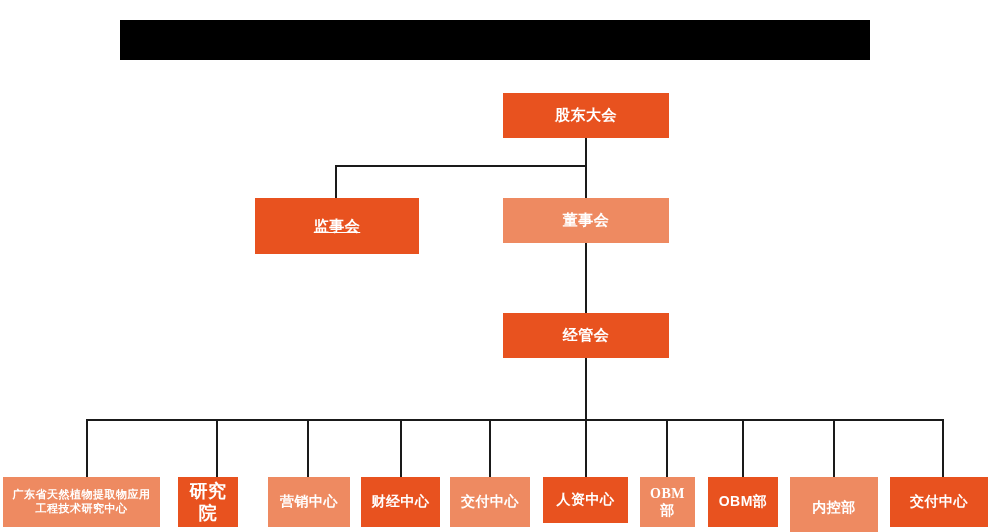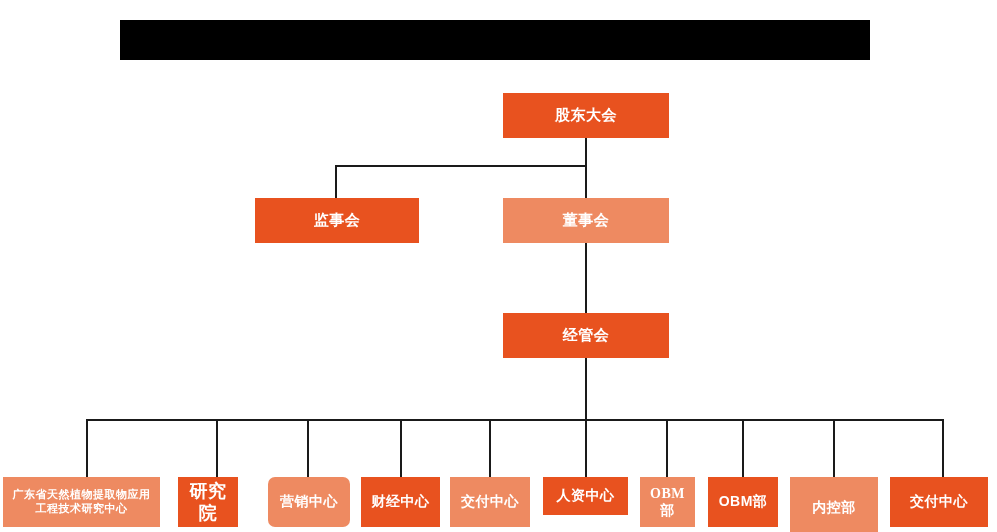--- a/index.html
+++ b/index.html
@@ -62,21 +62,21 @@
   <div class="node primary" style="left:503px; top:93px; width:166px; height:45px; font-size:15px;">股东大会</div>
 
   <div class="connector v" style="left:585px; top:138px; width:2px; height:27px;"></div>
 
   <div class="connector h" style="left:335px; top:165px; width:252px; height:2px;"></div>
 
   <div class="connector v" style="left:335px; top:165px; width:2px; height:33px;"></div>
 
   <div class="connector v" style="left:585px; top:165px; width:2px; height:33px;"></div>
 
-  <div class="node primary" style="left:255px; top:198px; width:164px; height:45px; font-size:15px;">监事会</div>
+  <div class="node primary" style="left:255px; top:198px; width:164px; height:56px; font-size:15px;text-decoration:underline;">监事会</div>
 
   <div class="node secondary" style="left:503px; top:198px; width:166px; height:45px; font-size:15px;">董事会</div>
 
   <div class="connector v" style="left:585px; top:243px; width:2px; height:70px;"></div>
 
   <div class="node primary" style="left:503px; top:313px; width:166px; height:45px; font-size:15px;">经管会</div>
 
   <div class="connector v" style="left:585px; top:358px; width:2px; height:62px;"></div>
 
   <div class="connector h" style="left:86px; top:419px; width:858px; height:2px;"></div>
@@ -89,27 +89,27 @@
   <div class="connector v" style="left:585px; top:419px; width:2px; height:58px;"></div>
   <div class="connector v" style="left:666px; top:419px; width:2px; height:58px;"></div>
   <div class="connector v" style="left:742px; top:419px; width:2px; height:58px;"></div>
   <div class="connector v" style="left:833px; top:419px; width:2px; height:58px;"></div>
   <div class="connector v" style="left:942px; top:419px; width:2px; height:58px;"></div>
 
   <div class="node secondary" style="left:3px; top:477px; width:157px; height:50px; font-size:11px;">广东省天然植物提取物应用工程技术研究中心</div>
 
   <div class="node primary" style="left:178px; top:477px; width:60px; height:50px; font-size:18px;">研究院</div>
 
-  <div class="node secondary" style="left:268px; top:477px; width:82px; height:50px; font-size:14px;border-radius:7px;">营销中心</div>
+  <div class="node secondary" style="left:268px; top:477px; width:82px; height:50px; font-size:14px;">营销中心</div>
 
   <div class="node primary" style="left:361px; top:477px; width:79px; height:50px; font-size:14px;">财经中心</div>
 
   <div class="node secondary" style="left:450px; top:477px; width:80px; height:50px; font-size:14px;">交付中心</div>
 
-  <div class="node primary" style="left:543px; top:477px; width:85px; height:38px; font-size:14px;">人资中心</div>
+  <div class="node primary" style="left:543px; top:477px; width:85px; height:46px; font-size:14px;">人资中心</div>
 
   <div class="node secondary" style="left:640px; top:477px; width:55px; height:50px; font-size:14px;">OBM部</div>
 
   <div class="node primary" style="left:708px; top:477px; width:70px; height:50px; font-size:14px;">OBM部</div>
 
   <div class="node secondary" style="left:790px; top:477px; width:88px; height:62px; font-size:14px;">内控部</div>
 
   <div class="node primary" style="left:890px; top:477px; width:98px; height:50px; font-size:14px;">交付中心</div>
 
 </div>

